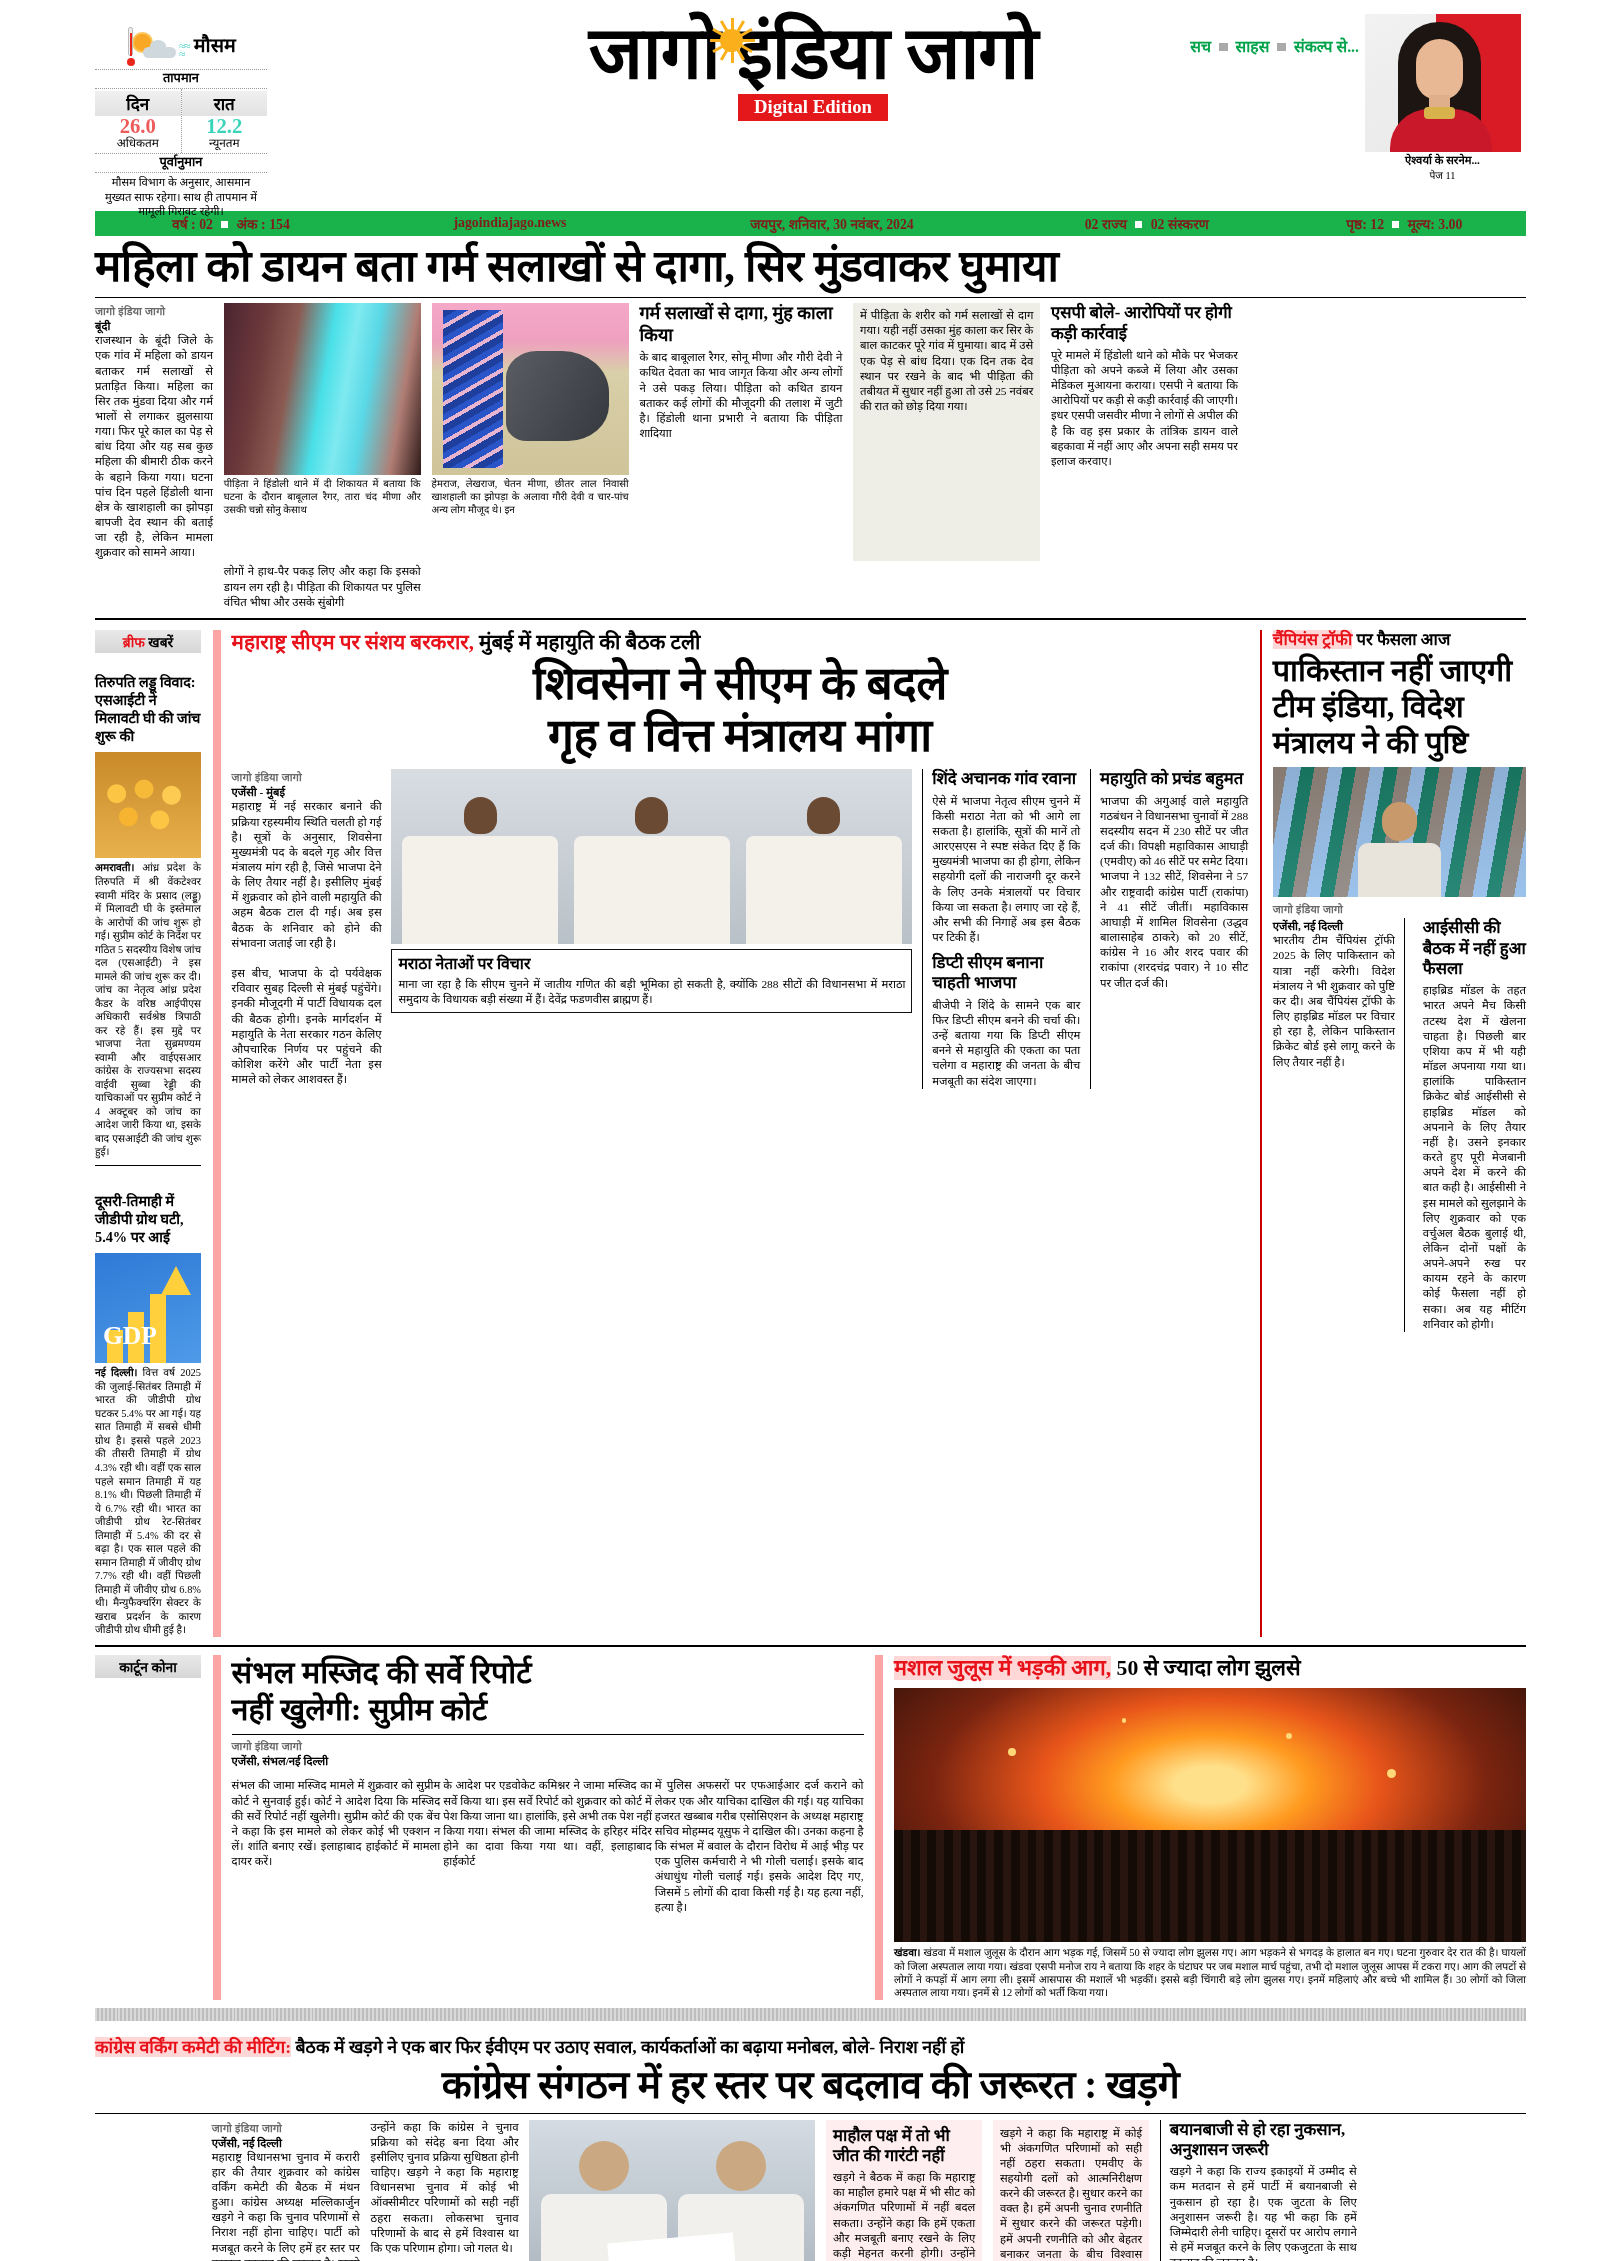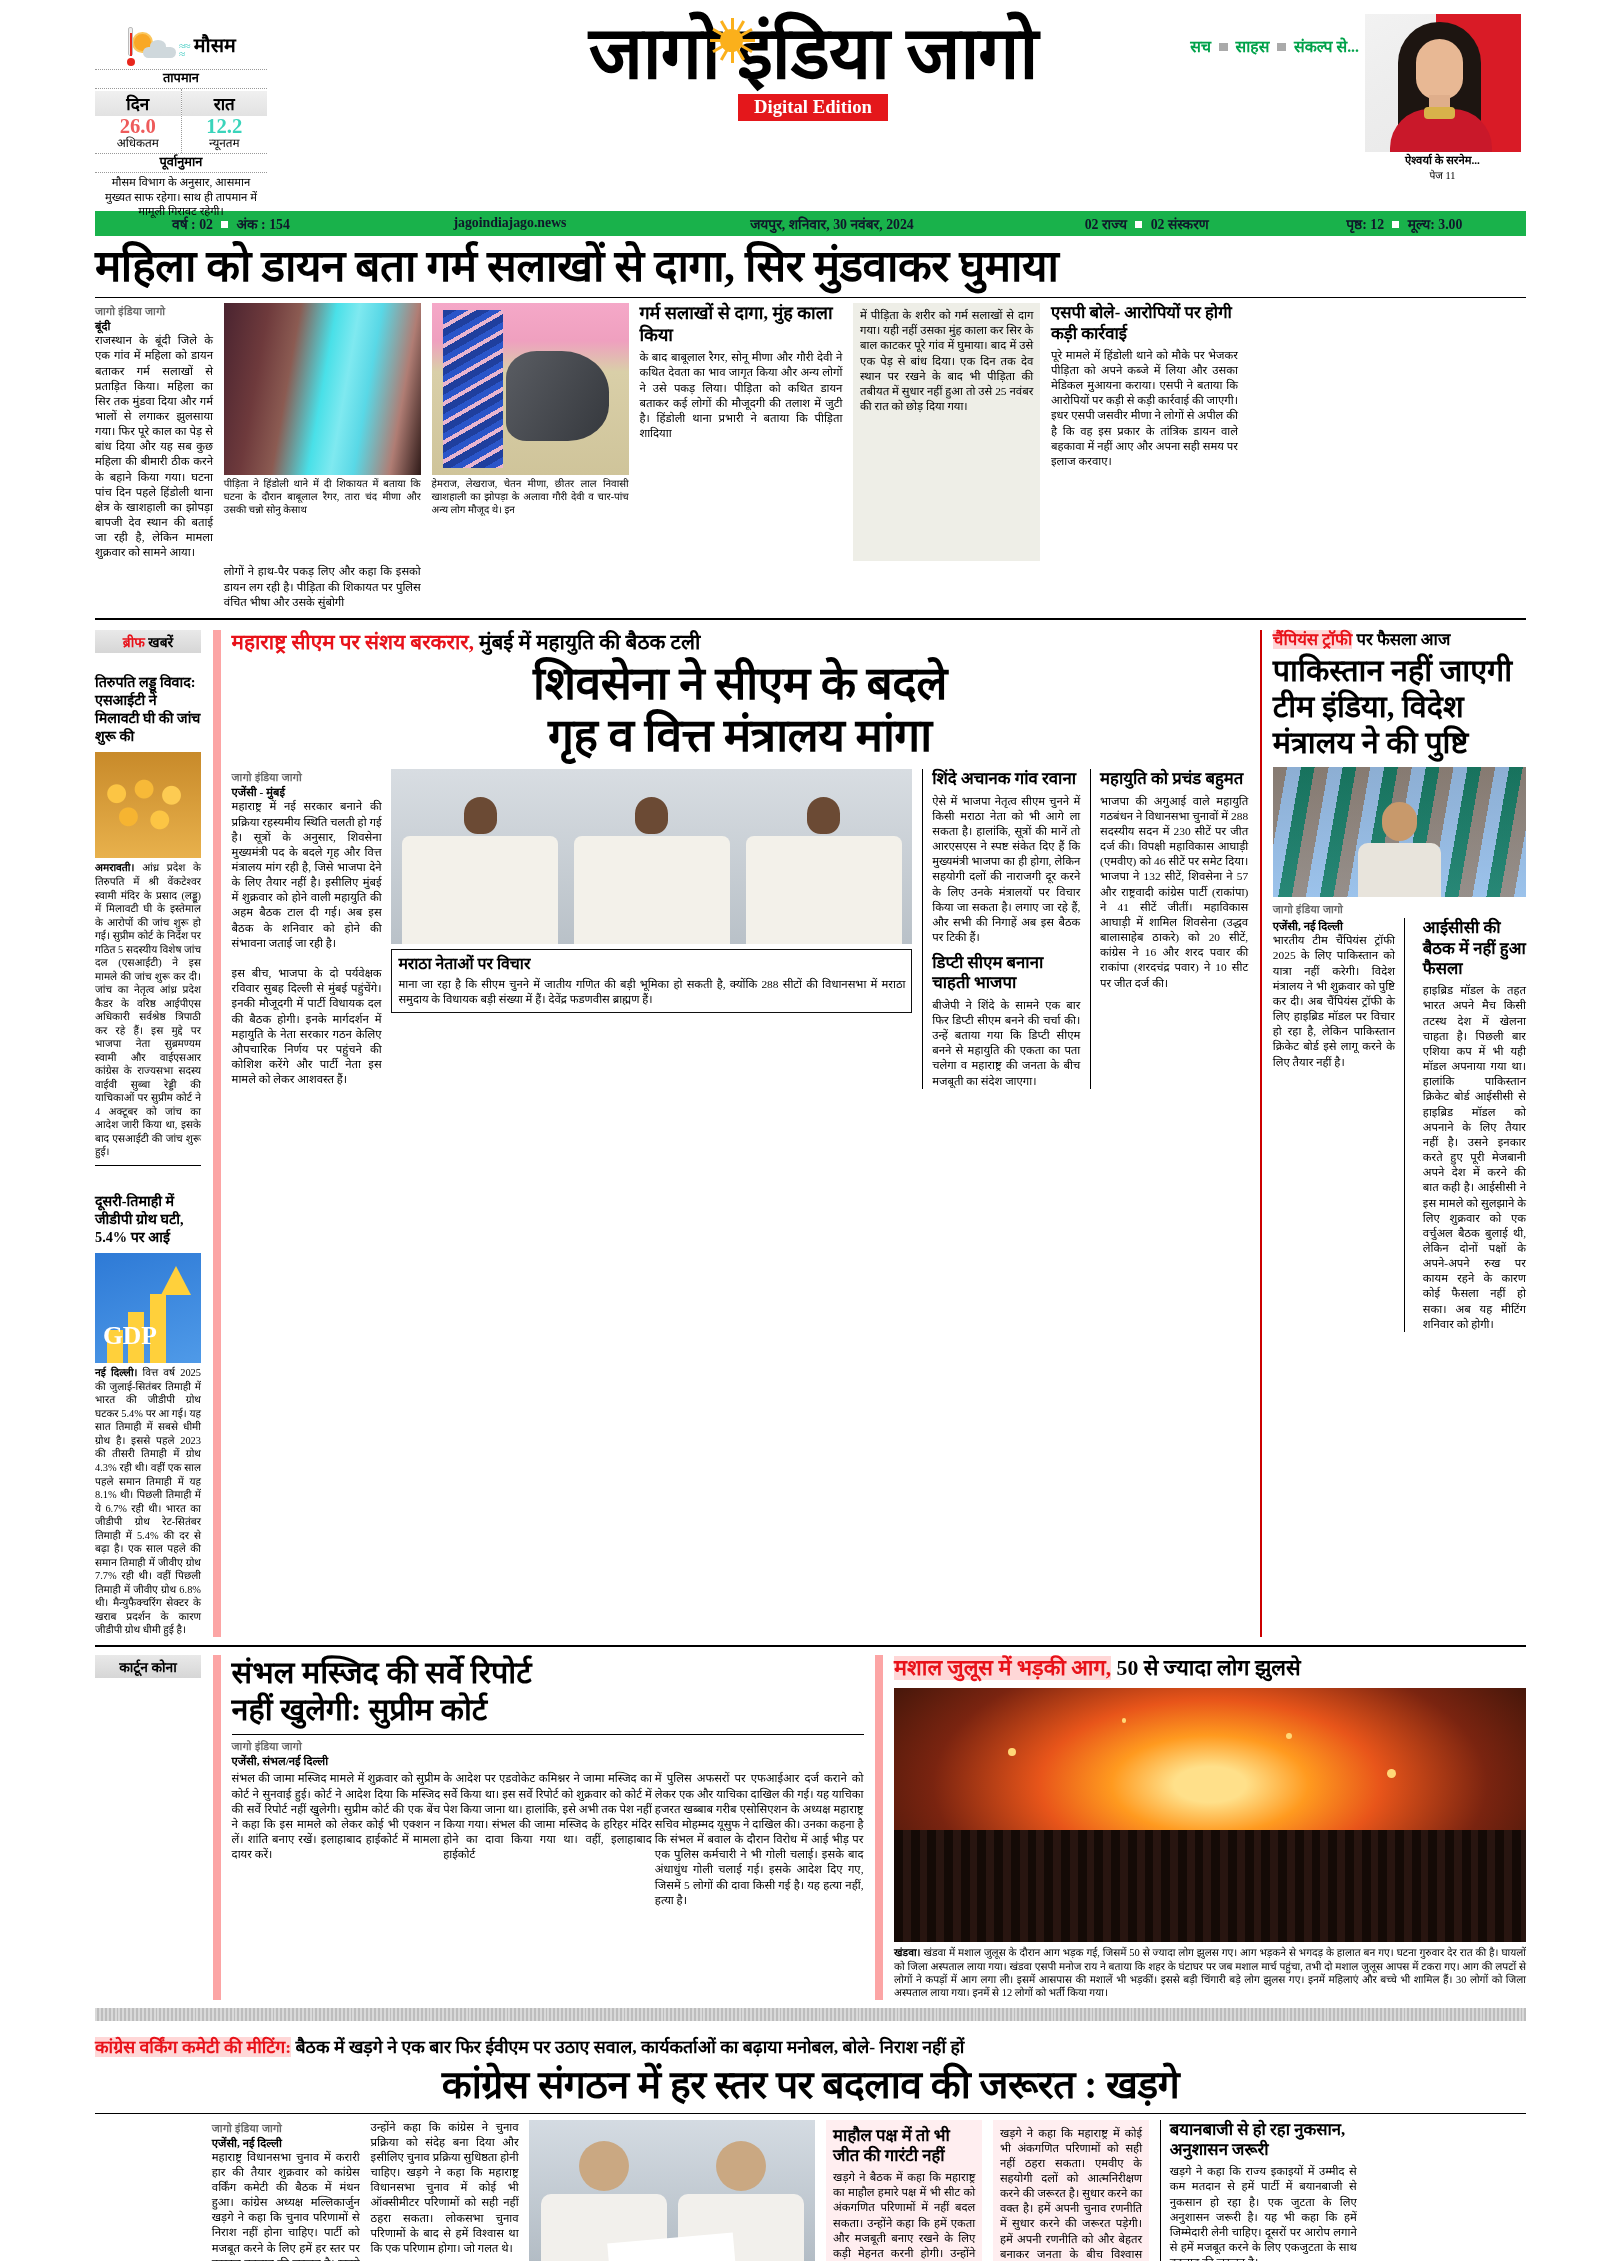--- a/index.html
+++ b/index.html
@@ -61,21 +61,21 @@
   .promo-img .face { position: absolute; left: 51px; top: 25.6px; width: 47px; height: 61px;
       background: #e8b894; border-radius: 23.6px 23.6px 21.7px 21.7px; }
   .promo-img .neck { position: absolute; left: 64px; top: 81px; width: 21.7px; height: 21.7px; background: #dfae8b; }
   .promo-img .dress { position: absolute; left: 25.6px; top: 95px; width: 102px; height: 45px;
       background: #c9182a; border-radius: 39px 39px 0 0; }
   .promo-img .jewel { position: absolute; left: 59px; top: 93px; width: 31.5px; height: 11.8px; background: #d8b24a; border-radius: 3.9px; }
   .promo-cap { font-size: 11.3px; font-weight: bold; line-height: 1.2; margin-top: 2px; }
   .promo-page { font-size: 10.3px; margin-top: 1px; }
 
   
-  .infobar { background: #19b24b; color: #0f172a; display: flex; align-items: center; height: 25.6px;
+  .infobar { background: #19b24b; color: #7f1d1d; display: flex; align-items: center; height: 25.6px;
       font-size: 13.8px; font-weight: bold; margin-top: 3.9px; }
   .infobar > div { text-align: center; }
   .ib1 { width: 19%; } .ib2 { width: 20%; } .ib3 { width: 25%; } .ib4 { width: 19%; } .ib5 { width: 17%; }
   .infobar .sq { display: inline-block; width: 6.9px; height: 6.9px; background: #fff; margin: 0 4.9px; vertical-align: 1px; }
 
   
   .hl-red { color: #e8121a; font-weight: bold; }
   .redbg { background: #ffd7d7; }
   .byline { font-size: 10.8px; font-weight: bold; color: #6b6b6b; letter-spacing: 0.3px; }
   .place { font-size: 11.3px; font-weight: bold; }
@@ -431,21 +431,21 @@
     <div>
       <div class="brief-title">कार्टून कोना</div>
     </div>
 
     <div class="vline2" style="padding-left:10.8px">
       <div style="font-size:30.5px;font-weight:bold;line-height:1.2">संभल मस्जिद की सर्वे रिपोर्ट</div>
       <div style="font-size:30.5px;font-weight:bold;line-height:1.2;padding-bottom:4.9px">नहीं खुलेगी: सुप्रीम कोर्ट</div>
       <div class="thin"></div>
       <div class="byline" style="padding-top:3.9px">जागो इंडिया जागो</div>
       <div class="place">एजेंसी, संभल/नई दिल्ली</div>
-      <div style="display:grid;grid-template-columns:1fr 1fr 1fr;gap:3px;margin-top:3px">
+      <div style="display:grid;grid-template-columns:1fr 1fr 1fr;gap:3px;margin-top:10px">
         <p class="body">संभल की जामा मस्जिद मामले में शुक्रवार को सुप्रीम कोर्ट ने सुनवाई हुई। कोर्ट ने आदेश दिया कि मस्जिद की सर्वे रिपोर्ट नहीं खुलेगी। सुप्रीम कोर्ट की एक बेंच ने कहा कि इस मामले को लेकर कोई भी एक्शन न लें। शांति बनाए रखें। इलाहाबाद हाईकोर्ट में मामला दायर करें।</p>
         <p class="body">के आदेश पर एडवोकेट कमिश्नर ने जामा मस्जिद का सर्वे किया था। इस सर्वे रिपोर्ट को शुक्रवार को कोर्ट में पेश किया जाना था। हालांकि, इसे अभी तक पेश नहीं किया गया। संभल की जामा मस्जिद के हरिहर मंदिर होने का दावा किया गया था। वहीं, इलाहाबाद हाईकोर्ट</p>
         <p class="body">में पुलिस अफसरों पर एफआईआर दर्ज कराने को लेकर एक और याचिका दाखिल की गई। यह याचिका हजरत खब्बाब गरीब एसोसिएशन के अध्यक्ष महाराष्ट्र सचिव मोहम्मद यूसुफ ने दाखिल की। उनका कहना है कि संभल में बवाल के दौरान विरोध में आई भीड़ पर एक पुलिस कर्मचारी ने भी गोली चलाई। इसके बाद अंधाधुंध गोली चलाई गई। इसके आदेश दिए गए, जिसमें 5 लोगों की दावा किसी गई है। यह हत्या नहीं, हत्या है।</p>
       </div>
     </div>
 
     <div class="vline2" style="padding-left:10.8px">
       <div style="font-size:21.7px;font-weight:bold;line-height:1.25;padding-bottom:4.9px">
         <span class="hl-red redbg">मशाल जुलूस में भड़की आग,</span><span> 50 से ज्यादा लोग झुलसे</span>
       </div>

